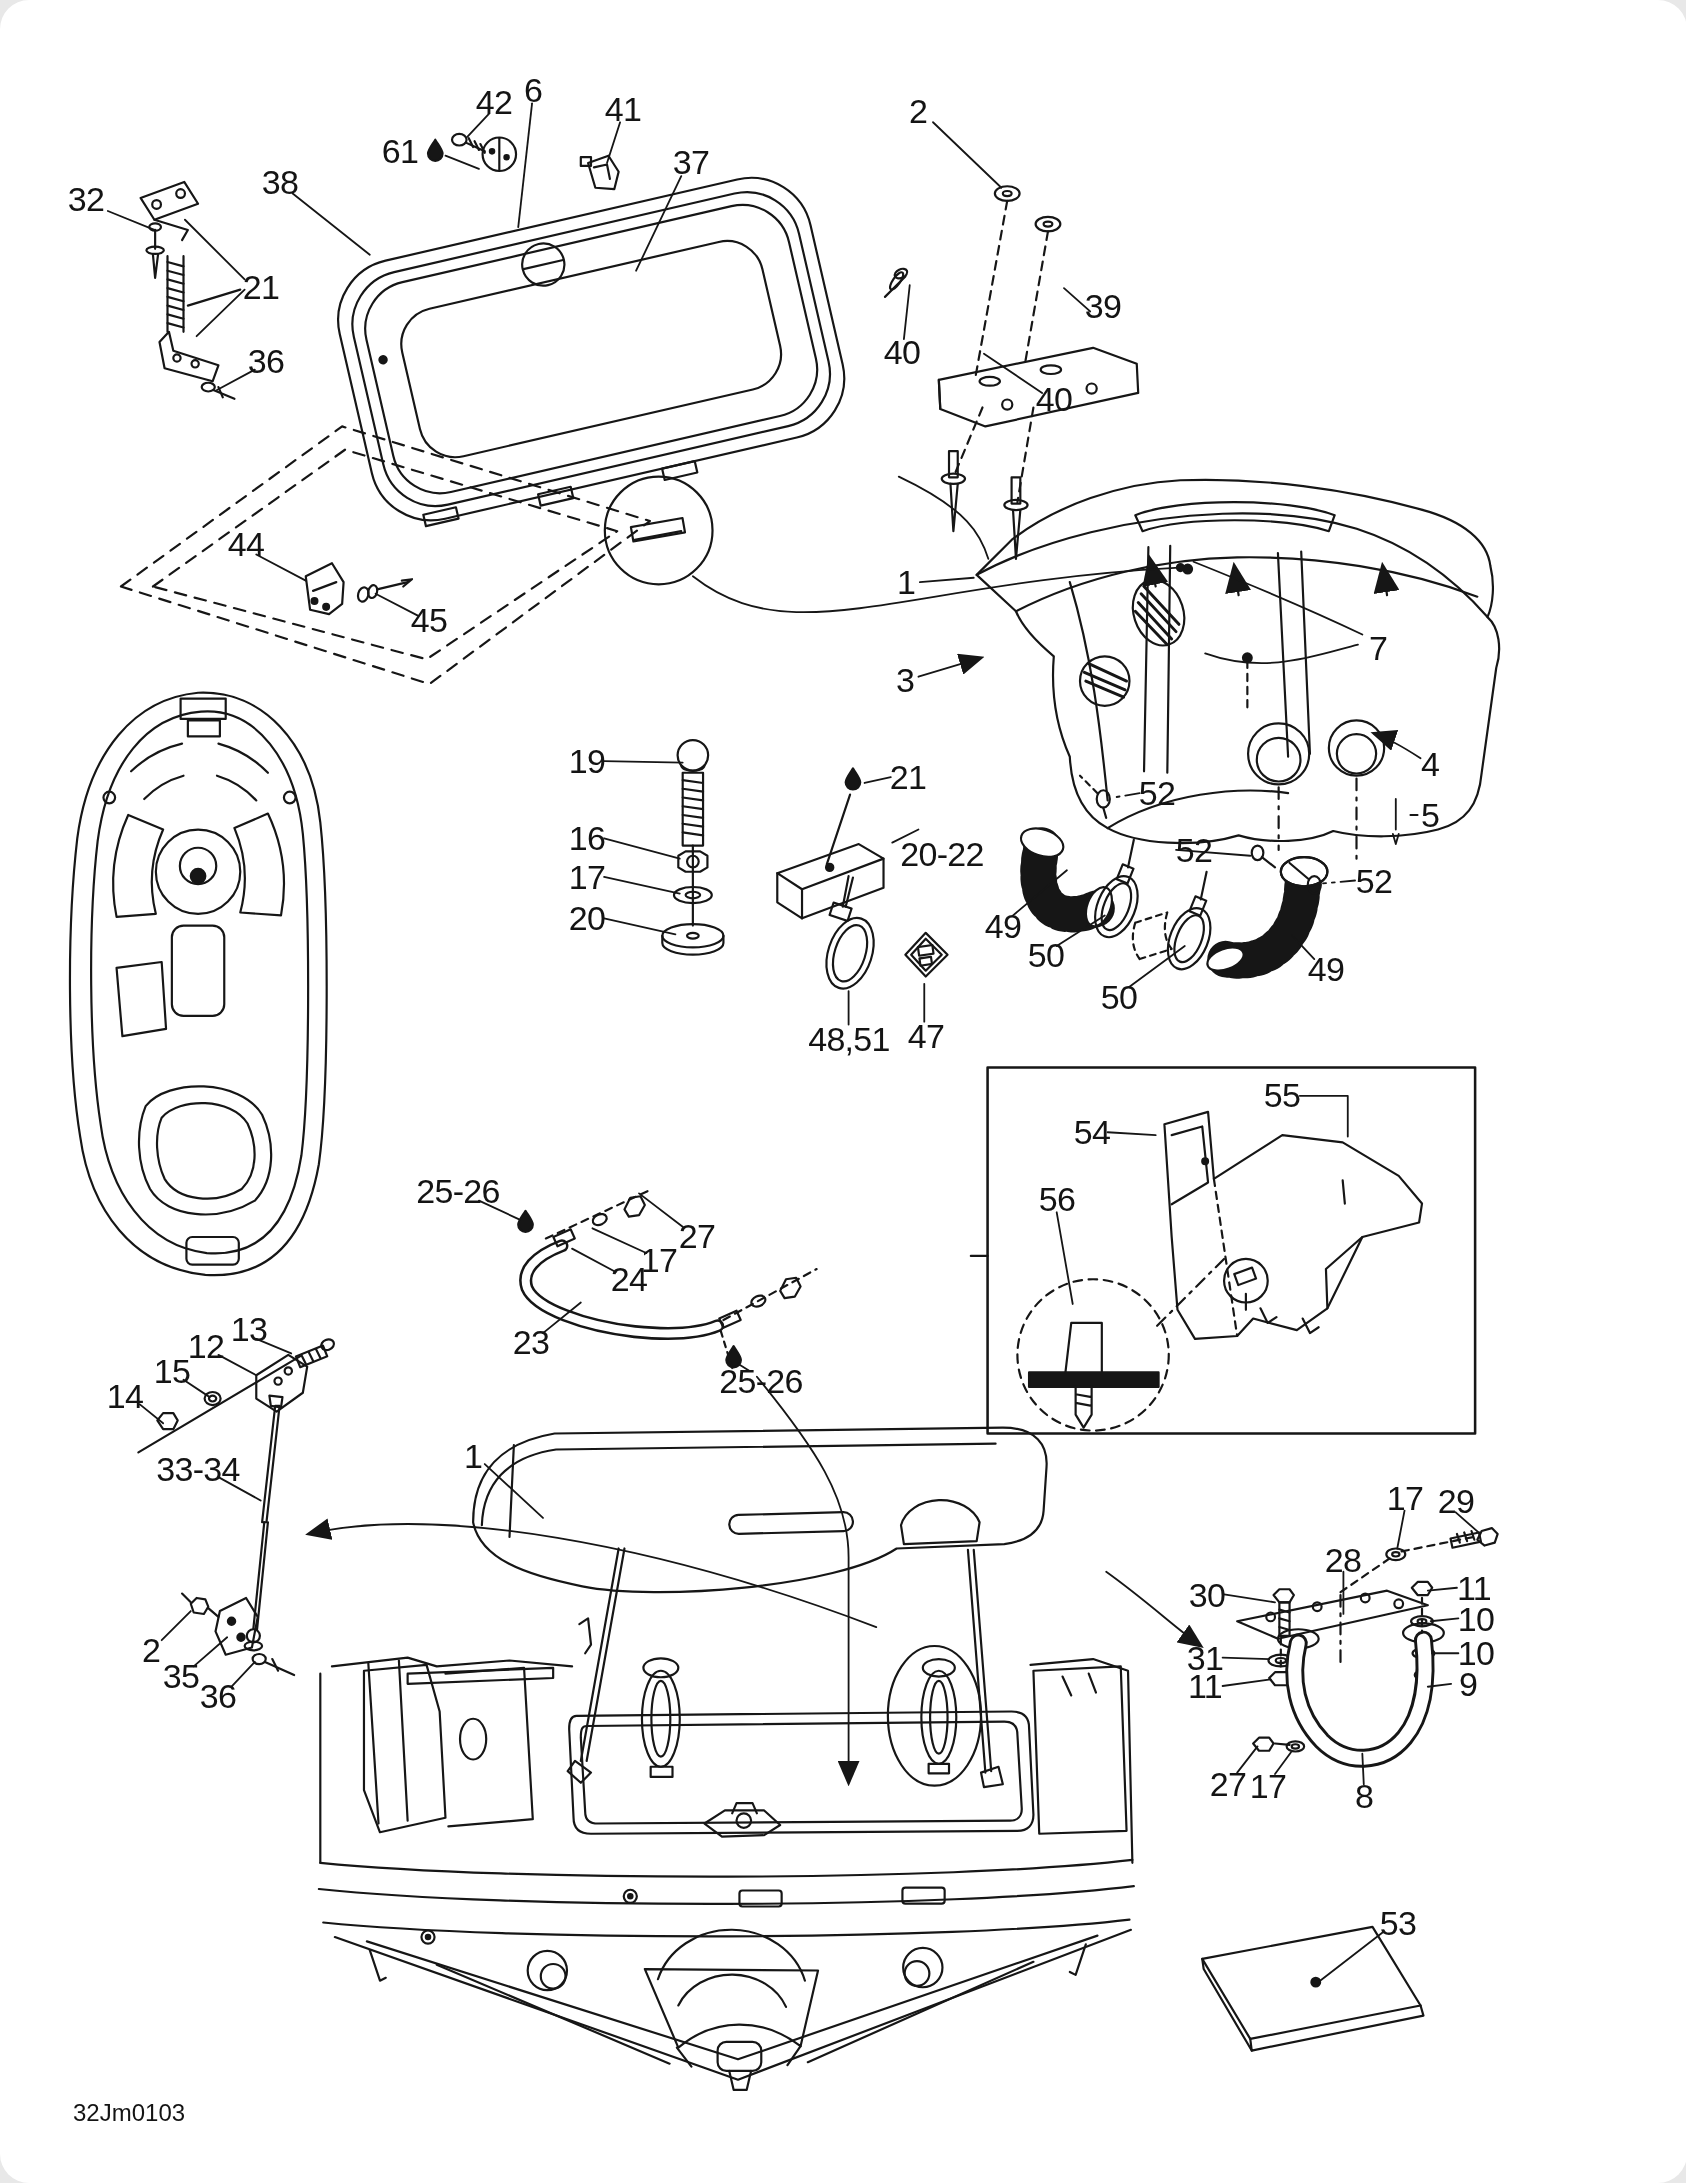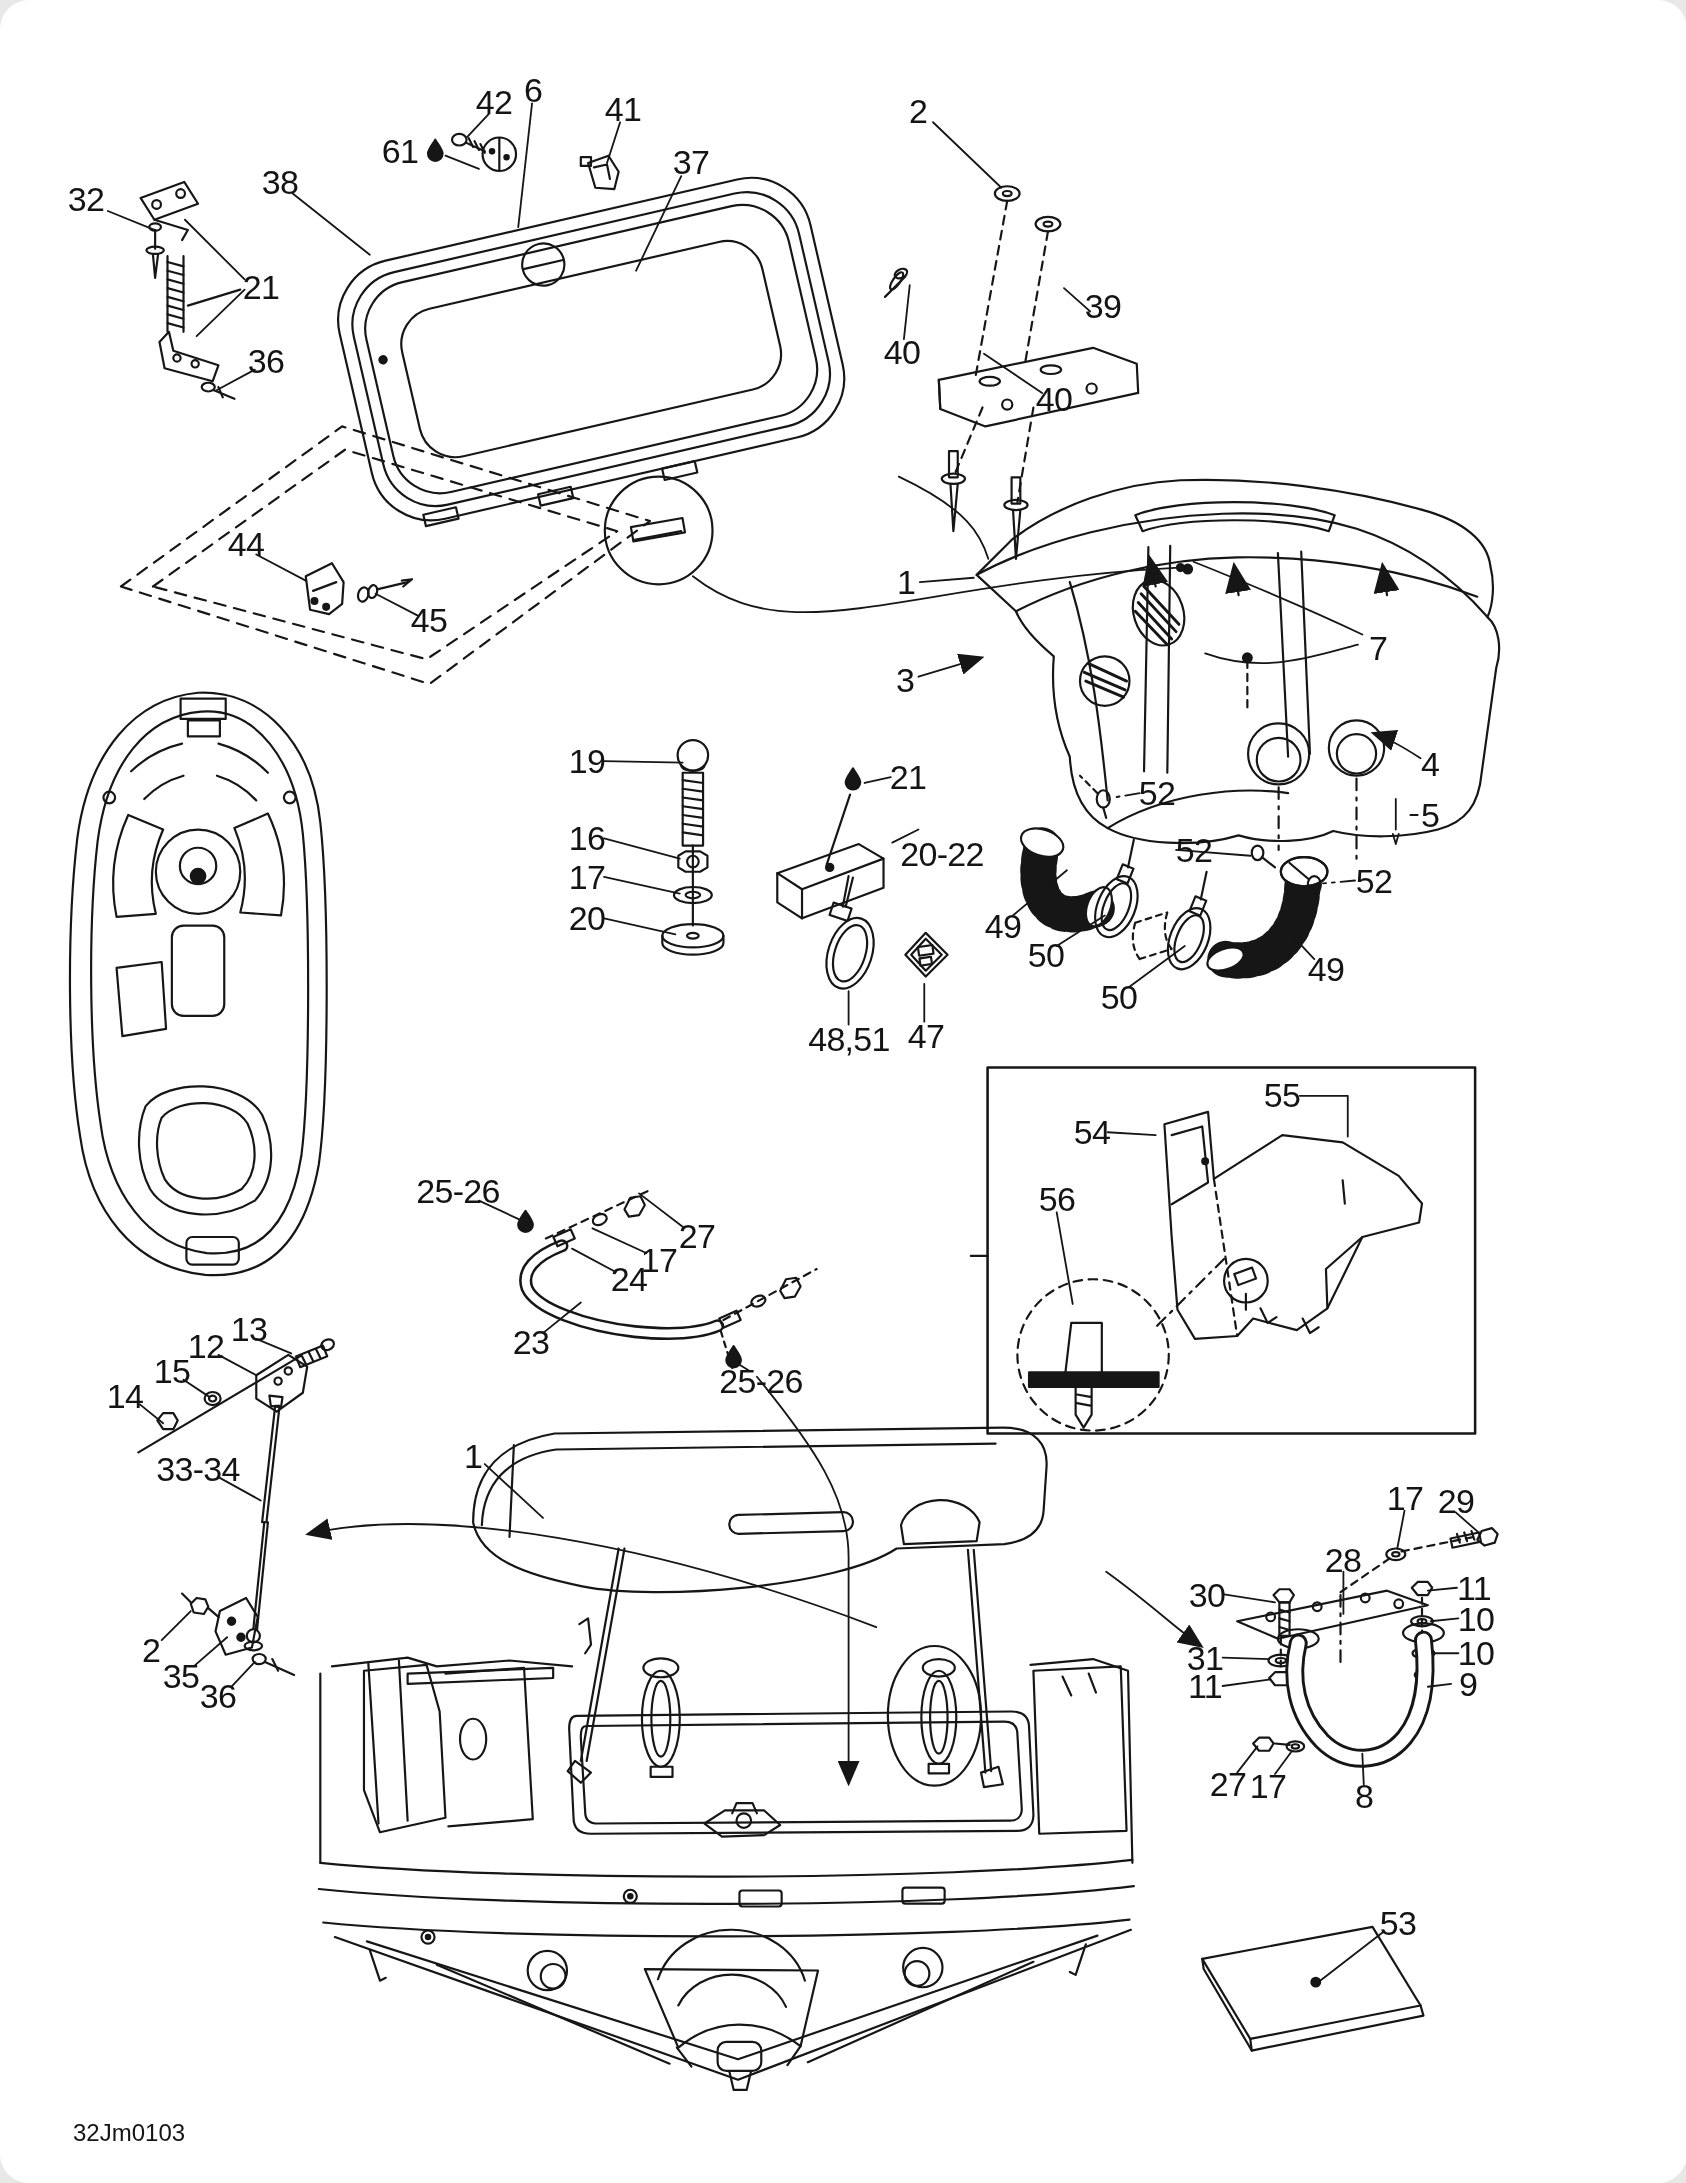--- a/index.html
+++ b/index.html
@@ -600,16 +600,16 @@
       <div class="callout" style="left: 1476px; top: 1653px;">10</div>
       <div class="callout" style="left: 1205px; top: 1658px;">31</div>
       <div class="callout" style="left: 1205px; top: 1686px;">11</div>
       <div class="callout" style="left: 1468px; top: 1684px;">9</div>
       <div class="callout" style="left: 1228px; top: 1784px;">27</div>
       <div class="callout" style="left: 1268px; top: 1786px;">17</div>
       <div class="callout" style="left: 1364px; top: 1796px;">8</div>
       <div class="callout" style="left: 1398px; top: 1923px;">53</div>
     </div>
 
-<div class="figcode" style="left:73px;top:2099px;margin-top:20px;">32Jm0103</div>
+<div class="figcode" style="left:73px;top:2099px;">32Jm0103</div>
 
 </div>
 
 
 </body></html>

